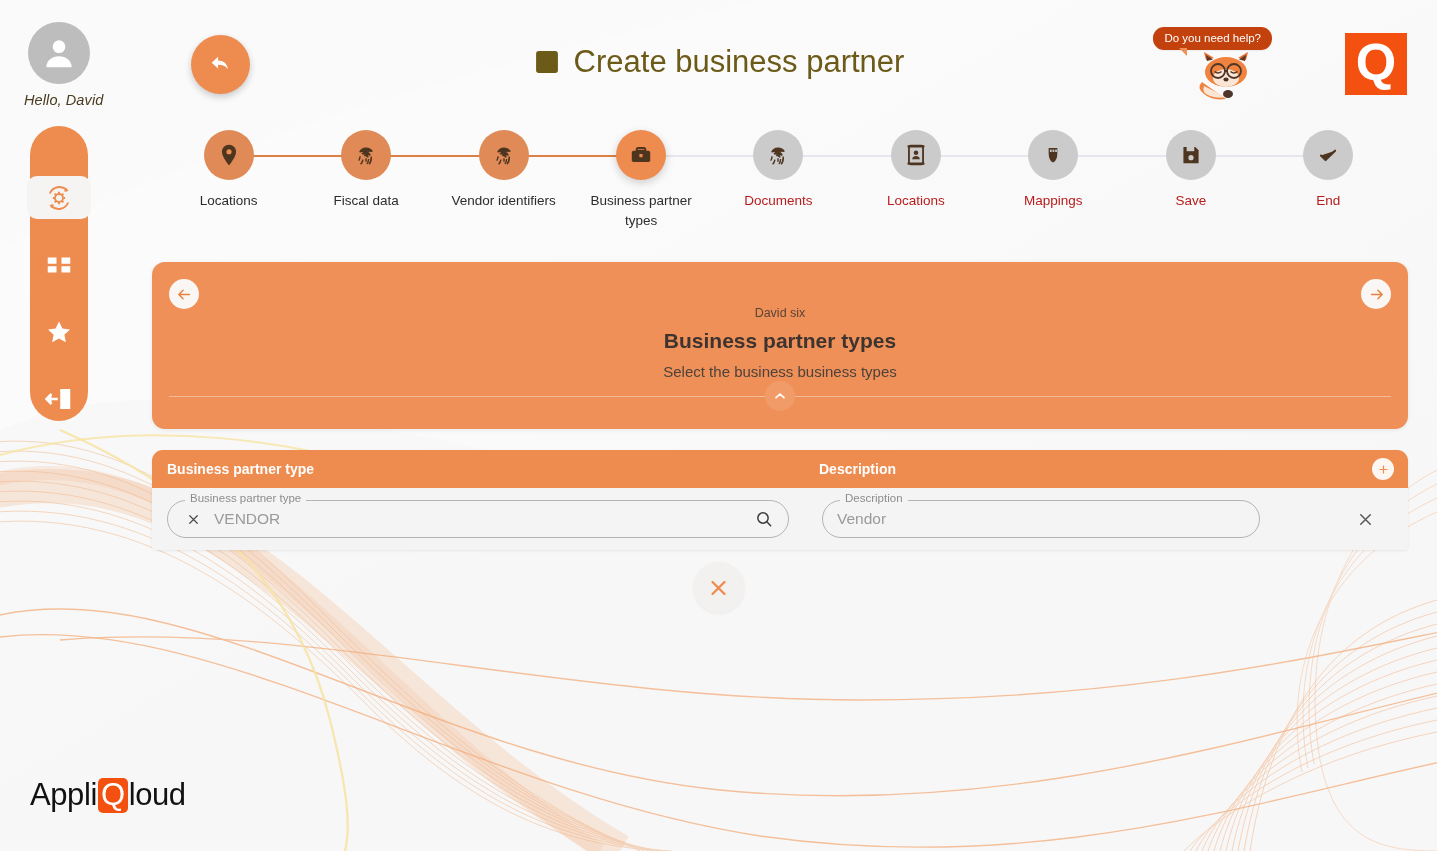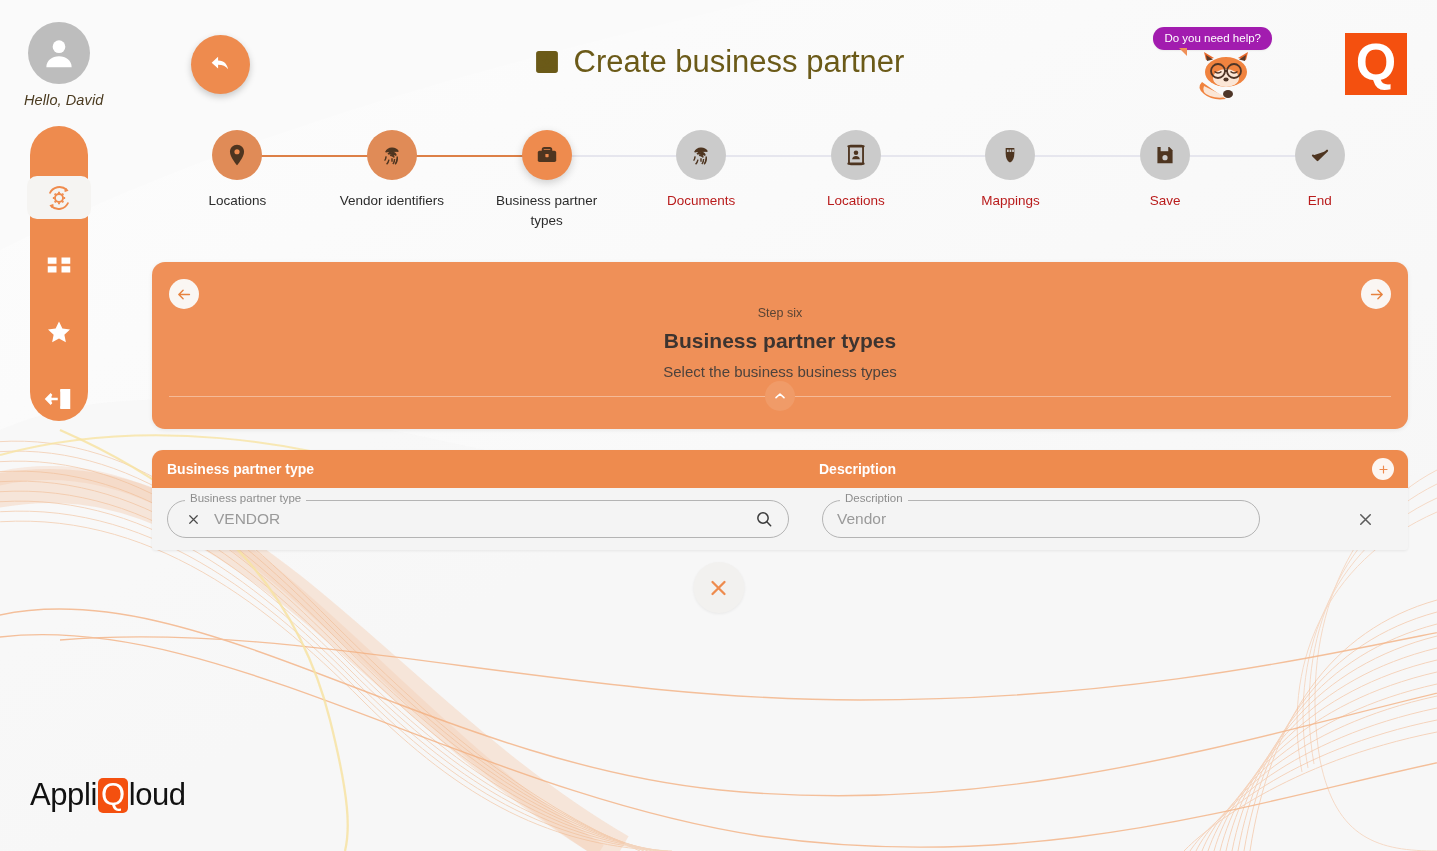--- a/index.html
+++ b/index.html
@@ -66,21 +66,21 @@
     position: absolute; left: 0; right: 0; top: 44px;
     text-align: center; z-index: 3;
     font-size: 31px; color: #6b5a18; font-weight: 400;
     display: flex; align-items: center; justify-content: center; gap: 13px;
   }
   .page-title .title-icon { width: 28px; height: 28px; display: inline-block; }
   .page-title .title-icon svg { width: 28px; height: 28px; fill: #6b5a18; }
 
   .help-bubble {
     position: absolute; right: 165px; top: 27px;
-    background: #a21caf; color: #fff;
+    background: #c2410c; color: #fff;
     font-size: 11.5px; padding: 5px 11px 6px;
     border-radius: 11px; white-space: nowrap; z-index: 7;
     box-shadow: 0 1px 2px rgba(0,0,0,.06);
   }
   .help-bubble:after {
     content: ""; position: absolute; left: 26px; bottom: -6px;
     border-left: 8px solid transparent; border-right: 0 solid transparent;
     border-top: 8px solid #ef9058;
   }
   .fox { position: absolute; right: 175px; top: 50px; width: 72px; height: 54px; z-index: 6; }
@@ -389,64 +389,80 @@
       <div class="step-line"></div>
       <div class="step-circle">
         <svg viewBox="0 0 24 24">
           <path d="M12 2.5c-3.6 0-6.5 2.9-6.5 6.5 0 5 6.5 12.5 6.5 12.5S18.5 14 18.5 9c0-3.6-2.9-6.5-6.5-6.5z"></path>
           <circle cx="12" cy="9" r="2.4" fill="#ee8b4e"></circle>
         </svg>
       </div>
       <div class="step-label">Locations</div>
     </div>
 
-
     <div class="step done">
-      <div class="step-line filled"></div>
+      <div class="step-line"></div>
       <div class="step-circle">
         <svg viewBox="0 0 24 24" fill="none" stroke="#4e3520" stroke-width="1.3">
           <path d="M6.2 9.5a6.6 6.6 0 0 1 11.6-.6"></path>
           <path d="M8.3 11.2a4.2 4.2 0 0 1 7.5 1.3"></path>
           <path d="M10.4 12.6a2 2 0 0 1 3.4 1.7"></path>
           <path d="M12 15v3.2"></path>
           <path d="M14.4 15.6c0 2-.6 3.6-1.6 4.6"></path>
           <path d="M16.8 13.4c.4 3-.4 5.6-2 7.2"></path>
           <path d="M9.2 16.2c-.4 2-1.2 3.4-2.2 4.4"></path>
           <path d="M6.6 13.2c-.2 1.6-.6 3-1.4 4"></path>
         </svg>
       </div>
-      <div class="step-label">Vendor identifiers</div>
-    </div>
-
-    <div class="step current">
-      <div class="step-line"></div>
-      <div class="step-circle">
-        <svg viewBox="0 0 24 24">
-          <path d="M9.5 5.5h5a1.5 1.5 0 0 1 1.5 1.5v1h-8V7a1.5 1.5 0 0 1 1.5-1.5z" fill="none" stroke="#4e3520" stroke-width="1.7"></path>
-          <rect x="3.5" y="8" width="17" height="10.5" rx="1.6"></rect>
-          <rect x="10.5" y="11" width="3" height="3" rx=".6" fill="#ee8b4e"></rect>
-        </svg>
-      </div>
-      <div class="step-label">Business partner types</div>
-    </div>
-
-    <div class="step">
-      <div class="step-line"></div>
+      <div class="step-label">Fiscal data</div>
+    </div>
+
+    <div class="step done">
+      <div class="step-line filled"></div>
       <div class="step-circle">
         <svg viewBox="0 0 24 24" fill="none" stroke="#4e3520" stroke-width="1.3">
           <path d="M6.2 9.5a6.6 6.6 0 0 1 11.6-.6"></path>
           <path d="M8.3 11.2a4.2 4.2 0 0 1 7.5 1.3"></path>
           <path d="M10.4 12.6a2 2 0 0 1 3.4 1.7"></path>
           <path d="M12 15v3.2"></path>
           <path d="M14.4 15.6c0 2-.6 3.6-1.6 4.6"></path>
           <path d="M16.8 13.4c.4 3-.4 5.6-2 7.2"></path>
           <path d="M9.2 16.2c-.4 2-1.2 3.4-2.2 4.4"></path>
           <path d="M6.6 13.2c-.2 1.6-.6 3-1.4 4"></path>
         </svg>
       </div>
+      <div class="step-label">Vendor identifiers</div>
+    </div>
+
+    <div class="step current">
+      <div class="step-line"></div>
+      <div class="step-circle">
+        <svg viewBox="0 0 24 24">
+          <path d="M9.5 5.5h5a1.5 1.5 0 0 1 1.5 1.5v1h-8V7a1.5 1.5 0 0 1 1.5-1.5z" fill="none" stroke="#4e3520" stroke-width="1.7"></path>
+          <rect x="3.5" y="8" width="17" height="10.5" rx="1.6"></rect>
+          <rect x="10.5" y="11" width="3" height="3" rx=".6" fill="#ee8b4e"></rect>
+        </svg>
+      </div>
+      <div class="step-label">Business partner types</div>
+    </div>
+
+    <div class="step">
+      <div class="step-line"></div>
+      <div class="step-circle">
+        <svg viewBox="0 0 24 24" fill="none" stroke="#4e3520" stroke-width="1.3">
+          <path d="M6.2 9.5a6.6 6.6 0 0 1 11.6-.6"></path>
+          <path d="M8.3 11.2a4.2 4.2 0 0 1 7.5 1.3"></path>
+          <path d="M10.4 12.6a2 2 0 0 1 3.4 1.7"></path>
+          <path d="M12 15v3.2"></path>
+          <path d="M14.4 15.6c0 2-.6 3.6-1.6 4.6"></path>
+          <path d="M16.8 13.4c.4 3-.4 5.6-2 7.2"></path>
+          <path d="M9.2 16.2c-.4 2-1.2 3.4-2.2 4.4"></path>
+          <path d="M6.6 13.2c-.2 1.6-.6 3-1.4 4"></path>
+        </svg>
+      </div>
       <div class="step-label">Documents</div>
     </div>
 
     <div class="step">
       <div class="step-line"></div>
       <div class="step-circle">
         <svg viewBox="0 0 24 24">
           <rect x="5.5" y="3.5" width="13" height="17" rx="1.6" fill="none" stroke="#4e3520" stroke-width="1.7"></rect>
           <rect x="4" y="3" width="16" height="2" rx="1"></rect>
           <rect x="4" y="19" width="16" height="2" rx="1"></rect>
@@ -497,21 +513,21 @@
       <svg viewBox="0 0 24 24" stroke-linecap="round" stroke-linejoin="round">
         <path d="M19 12H5M10 6l-6 6 6 6"></path>
       </svg>
     </button>
     <button class="banner-nav next">
       <svg viewBox="0 0 24 24" stroke-linecap="round" stroke-linejoin="round">
         <path d="M5 12h14M14 6l6 6-6 6"></path>
       </svg>
     </button>
     <div class="banner-inner">
-      <div class="banner-step">Step six</div>
+      <div class="banner-step">David six</div>
       <div class="banner-title">Business partner types</div>
       <div class="banner-sub">Select the business business types</div>
     </div>
     <div class="banner-divider"></div>
     <button class="banner-collapse">
       <svg viewBox="0 0 24 24" stroke-linecap="round" stroke-linejoin="round">
         <path d="M6 14.5l6-5.5 6 5.5"></path>
       </svg>
     </button>
   </section>

